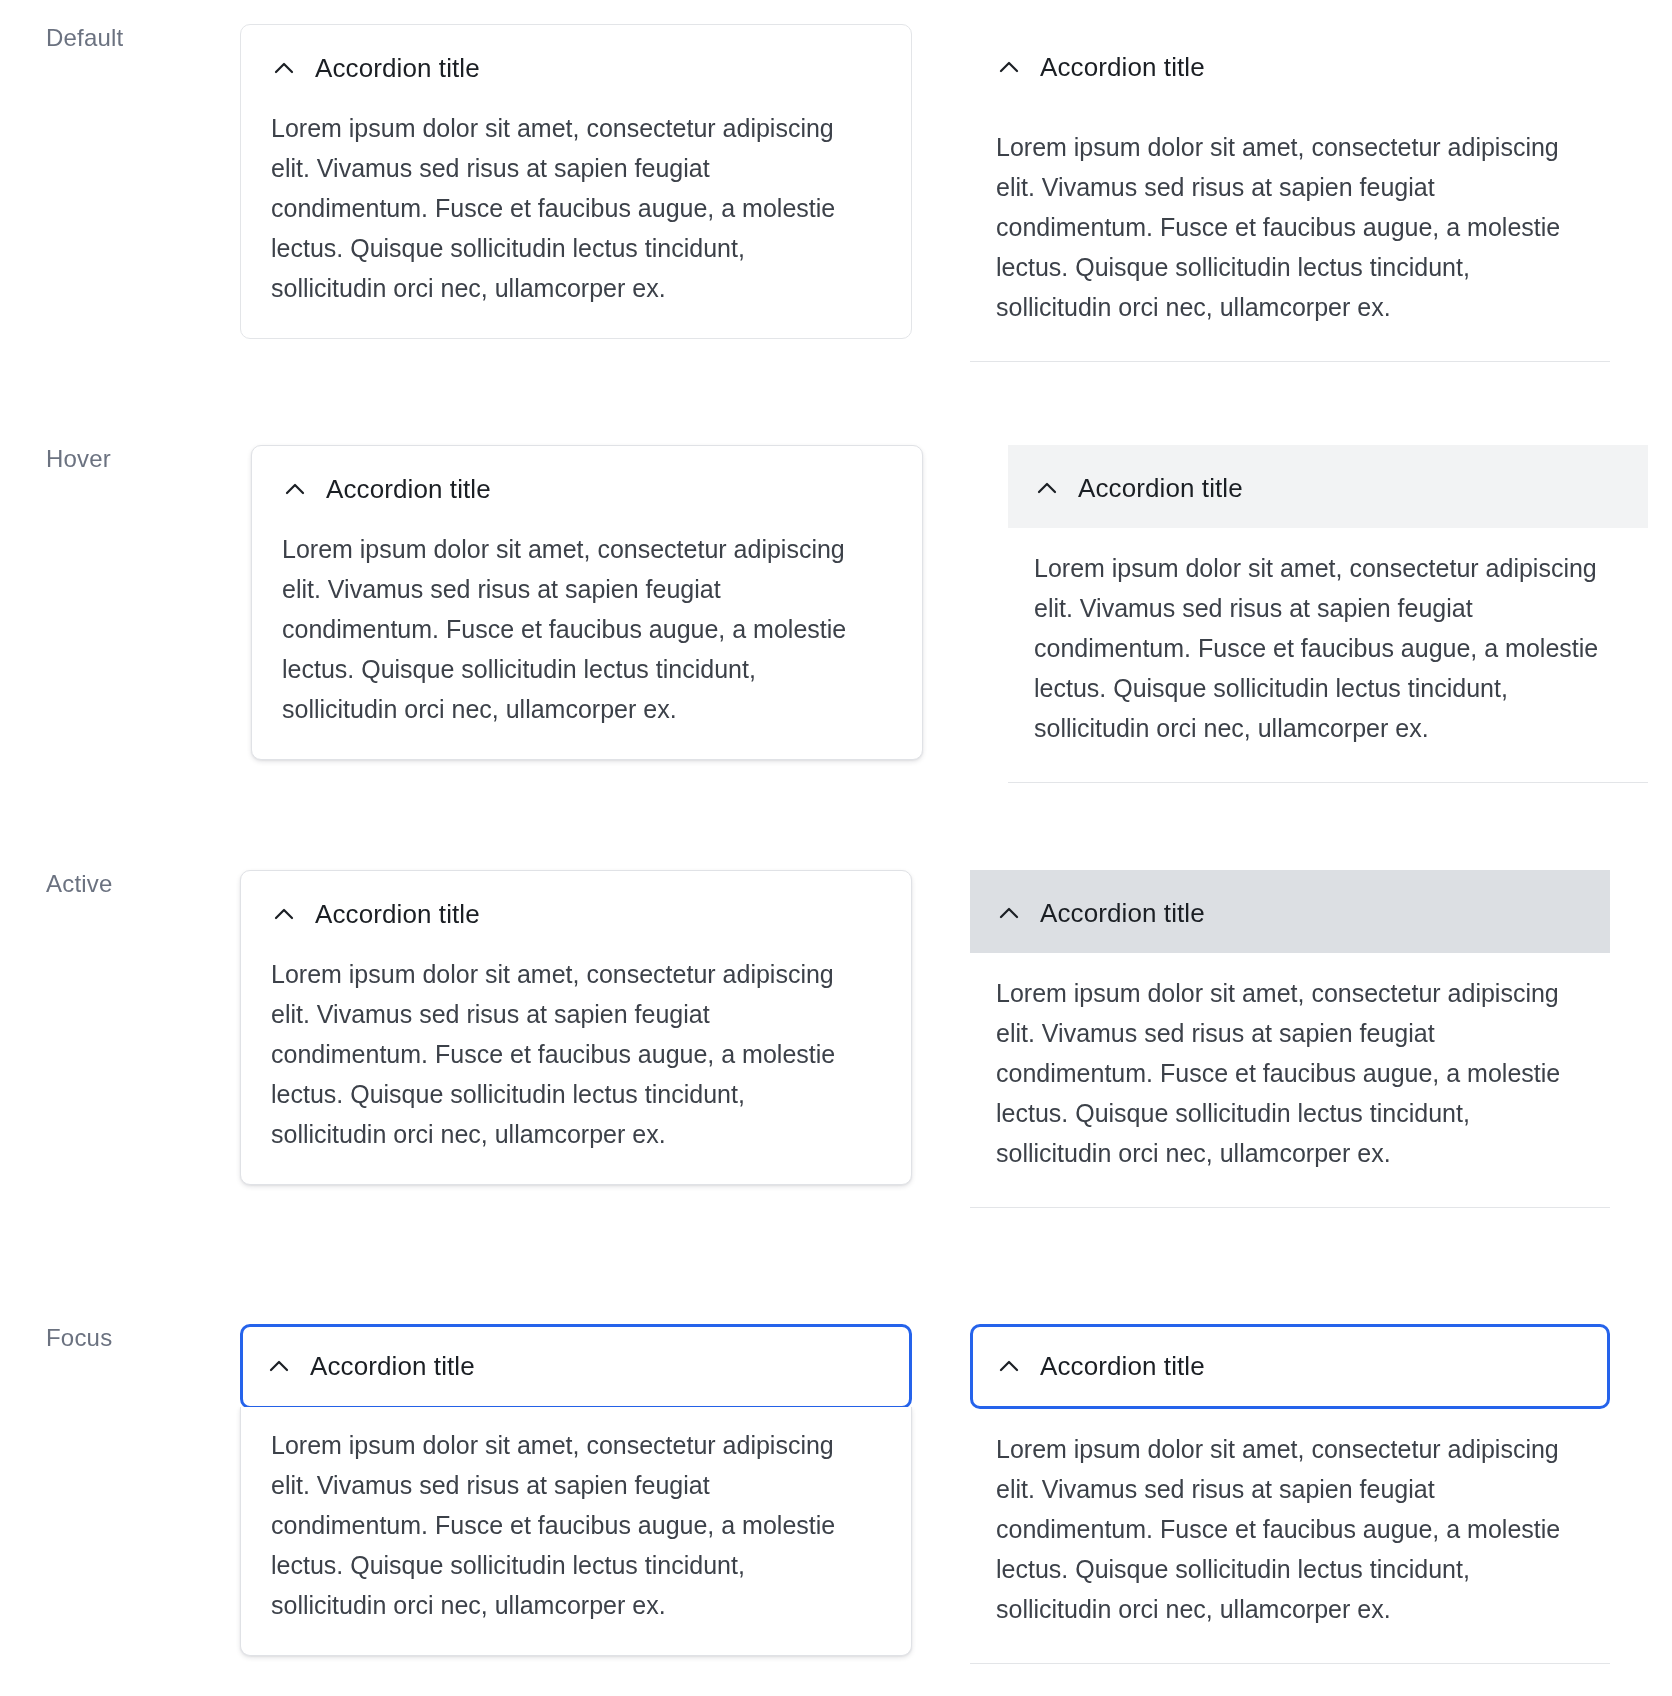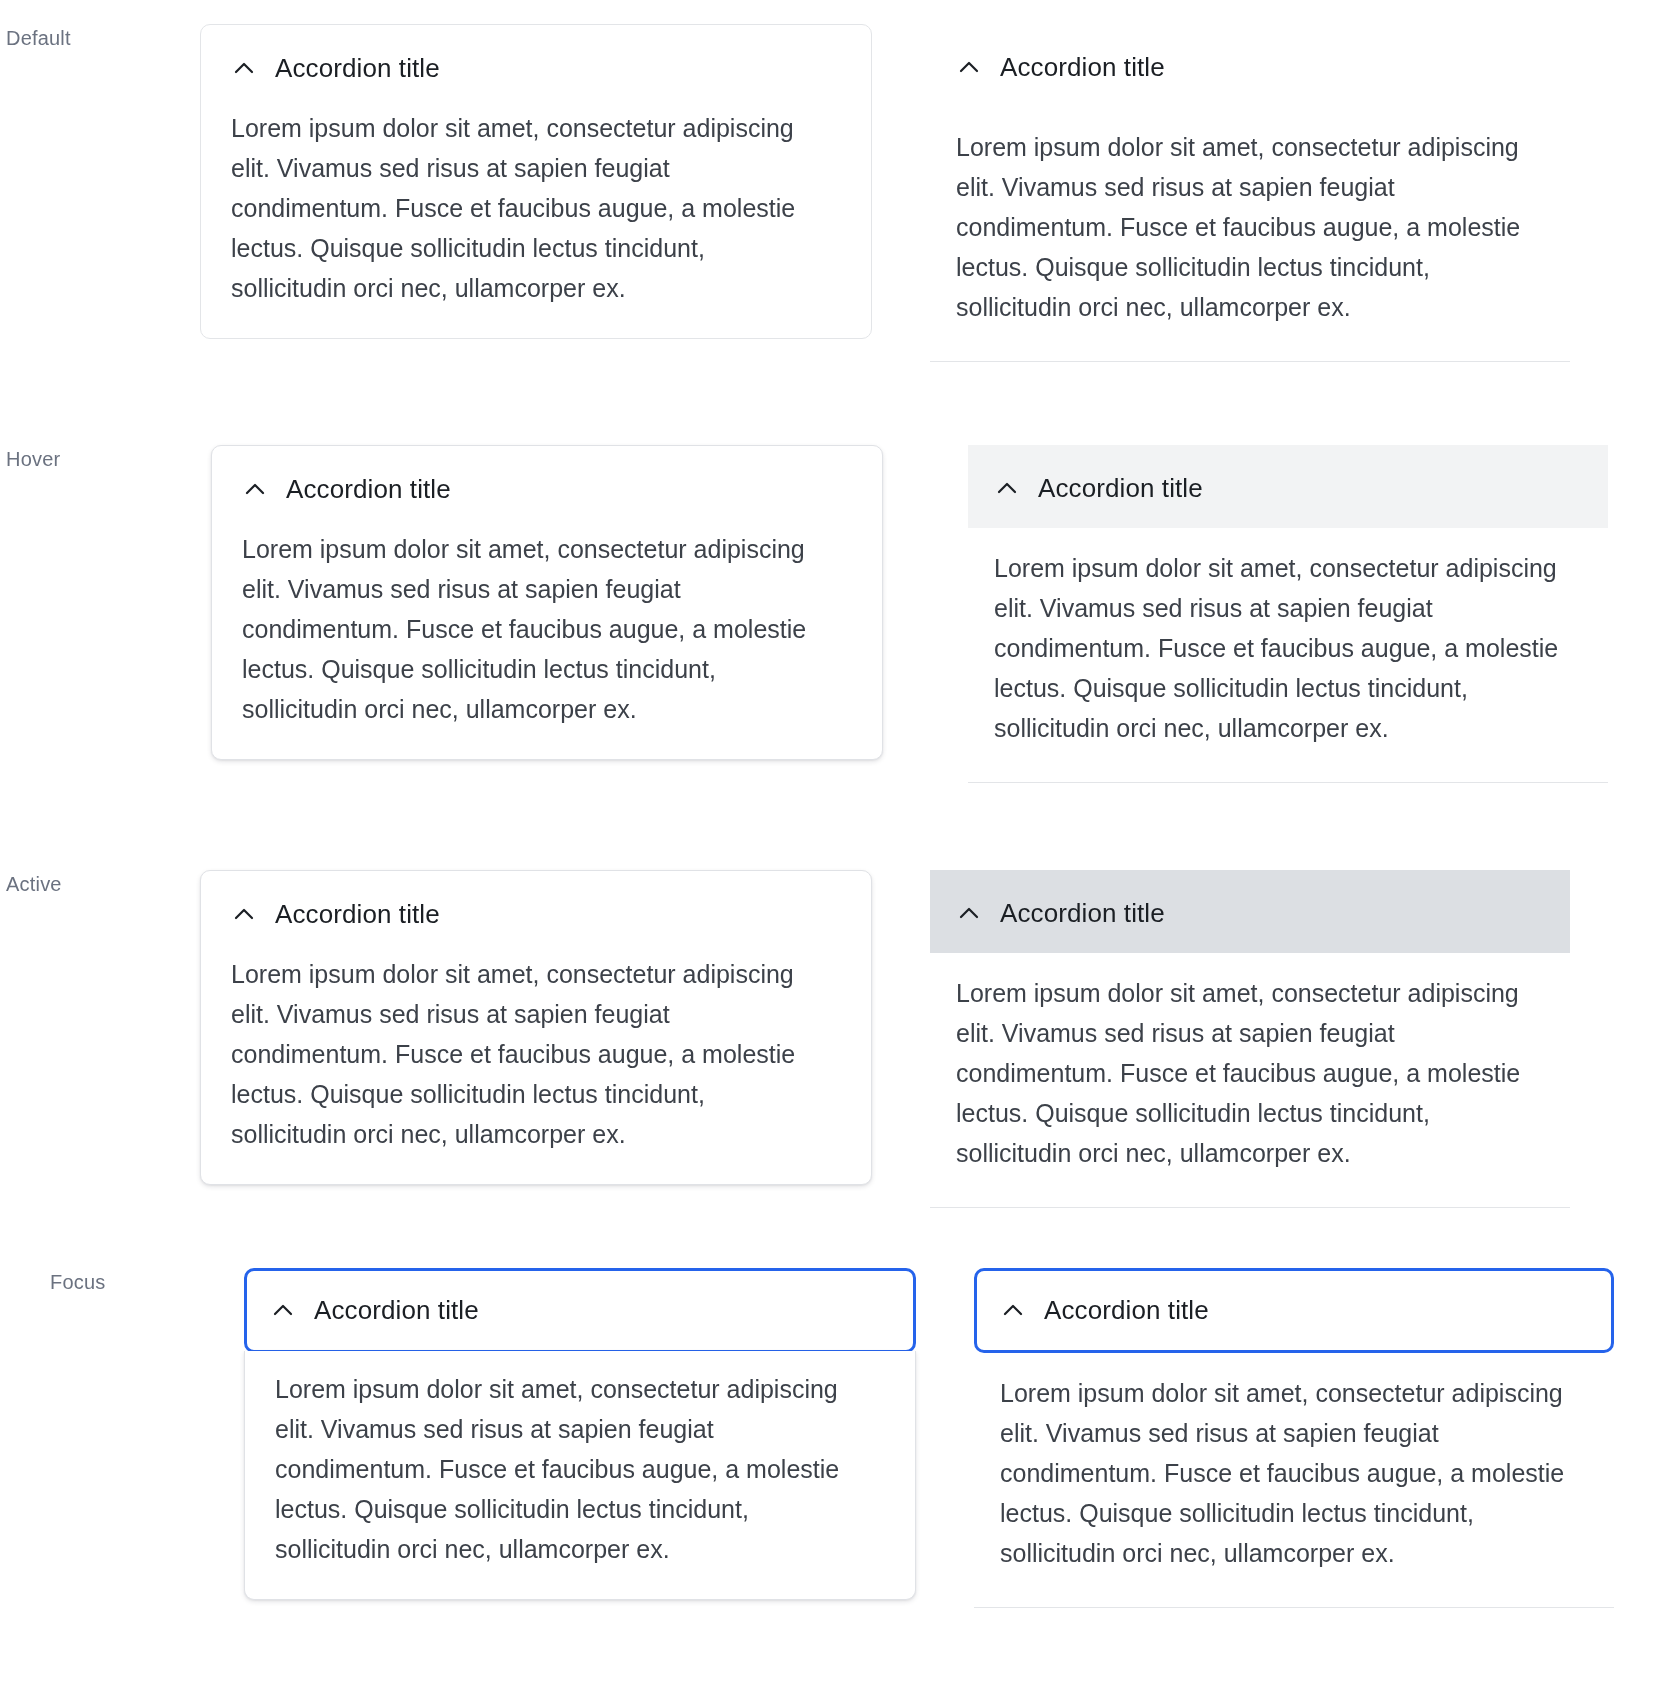--- a/index.html
+++ b/index.html
@@ -23,23 +23,24 @@
     left: 0;
     width: 1672px;
     display: flex;
     align-items: flex-start;
   }
   .state-label {
     width: 200px;
     flex: 0 0 200px;
     padding-left: 6px;
     color: #6b7280;
-    font-size: 20px;
+    font-size: 24px;
     line-height: 28px;
     letter-spacing: 0.2px;
+    margin-left: 40px;
   }
   .col {
     flex: 0 0 auto;
   }
 
   
   .card {
     background: #ffffff;
     border: 1px solid #e3e5e8;
     border-radius: 10px;
@@ -199,21 +200,21 @@
               <path d="M5 16 L13 8 L21 16" fill="none" stroke="#1b1f24" stroke-width="2.2" stroke-linecap="round" stroke-linejoin="round"></path>
             </svg>
           </span>
           <span class="acc-title">Accordion title</span>
         </div>
         <div class="acc-body flushpad acc-bottom-rule">Lorem ipsum dolor sit amet, consectetur adipiscing elit. Vivamus sed risus at sapien feugiat condimentum. Fusce et faucibus augue, a molestie lectus. Quisque sollicitudin lectus tincidunt, sollicitudin orci nec, ullamcorper ex.</div>
       </div>
     </div>
   </div>
 
-  <div class="row" style="top:1268px;padding-left:44px;">
+  <div class="row" style="top:1324px;">
     <div class="state-label">Focus</div>
 
     <div class="col">
       <div class="w-card">
         <div class="acc-header focus-ring">
           <span class="chev">
             <svg viewBox="0 0 26 26" width="26" height="26" aria-hidden="true">
               <path d="M5 16 L13 8 L21 16" fill="none" stroke="#1b1f24" stroke-width="2.2" stroke-linecap="round" stroke-linejoin="round"></path>
             </svg>
           </span>

